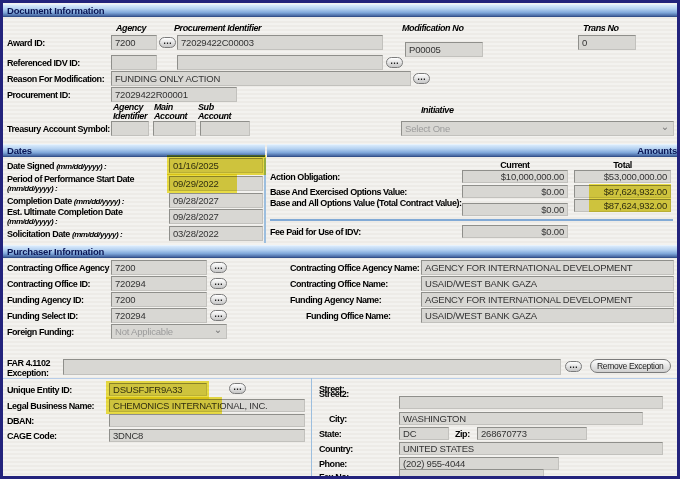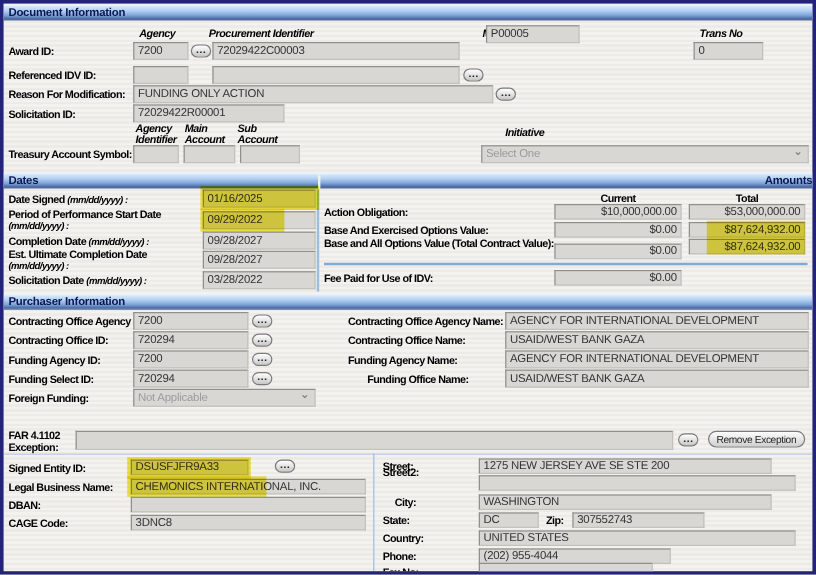--- a/index.html
+++ b/index.html
@@ -60,33 +60,33 @@
 
   <span class="colhdr" style="left:113px;top:21px;">Agency</span>
   <span class="colhdr" style="left:171px;top:21px;">Procurement Identifier</span>
   <span class="colhdr" style="left:399px;top:21px;">Modification No</span>
   <span class="colhdr" style="left:580px;top:21px;">Trans No</span>
 
   <span class="lbl" style="left:4px;top:35px;">Award ID:</span>
   <div class="fld" style="left:108px;top:32px;width:46px;">7200</div>
   <div class="ebtn" style="left:156px;top:34px;">…</div>
   <div class="fld" style="left:174px;top:32px;width:206px;">72029422C00003</div>
-  <div class="fld" style="left:402px;top:18px;width:78px;">P00005</div>
+  <div class="fld" style="left:402px;top:39px;width:78px;">P00005</div>
   <div class="fld" style="left:575px;top:32px;width:58px;">0</div>
 
   <span class="lbl" style="left:4px;top:55px;">Referenced IDV ID:</span>
   <div class="fld" style="left:108px;top:52px;width:46px;"></div>
   <div class="fld" style="left:174px;top:52px;width:206px;"></div>
   <div class="ebtn" style="left:383px;top:54px;">…</div>
 
   <span class="lbl" style="left:4px;top:71px;">Reason For Modification:</span>
   <div class="fld" style="left:108px;top:68px;width:300px;">FUNDING ONLY ACTION</div>
   <div class="ebtn" style="left:410px;top:70px;">…</div>
 
-  <span class="lbl" style="left:4px;top:87px;">Solicitation ID:</span>
+  <span class="lbl" style="left:4px;top:87px;">Procurement ID:</span>
   <div class="fld" style="left:108px;top:84px;width:126px;">72029422R00001</div>
 
   <span class="colhdr" style="left:110px;top:100px;">
     <span>Agency</span><br><span>Identifier</span>
   </span>
   <span class="colhdr" style="left:151px;top:100px;">
     <span>Main</span><br><span>Account</span>
   </span>
   <span class="colhdr" style="left:195px;top:100px;">
     <span>Sub</span><br><span>Account</span>
@@ -177,62 +177,61 @@
   <span class="lbl" style="left:287px;top:292px;">Funding Agency Name:</span>
   <div class="fld" style="left:418px;top:289px;right:3px;">AGENCY FOR INTERNATIONAL DEVELOPMENT</div>
 
   <span class="lbl" style="left:4px;top:308px;">Funding Select ID:</span>
   <div class="fld" style="left:108px;top:305px;width:96px;">720294</div>
   <div class="ebtn" style="left:207px;top:307px;">…</div>
   <span class="lbl" style="left:287px;top:308px;padding-left:16px;">Funding Office Name:</span>
   <div class="fld" style="left:418px;top:305px;right:3px;">USAID/WEST BANK GAZA</div>
 
   <span class="lbl" style="left:4px;top:324px;">Foreign Funding:</span>
-  <div class="fld ph" style="left:108px;top:321px;width:152px;">
+  <div class="fld ph" style="left:108px;top:321px;width:116px;">
     <span>Not Applicable</span>
     <span class="dd-arrow">⌄</span>
   </div>
 
 
   <span class="lbl" style="left:4px;top:355px;line-height:10px;">
     <span>FAR 4.1102</span><br><span>Exception:</span>
   </span>
   <div class="fld" style="left:60px;top:356px;width:498px;height:16px;"></div>
   <div class="ebtn" style="left:562px;top:358px;">…</div>
   <div class="pill" style="left:587px;top:356px;">Remove Exception</div>
 
   <div class="thinline" style="left:0;top:375px;width:674px;"></div>
   <div class="vline" style="left:308px;top:375px;height:98px;width:1px;"></div>
 
-  <span class="lbl" style="left:4px;top:382px;">Signed Entity ID:</span>
+  <span class="lbl" style="left:4px;top:382px;">Unique Entity ID:</span>
   <div class="fld sm" style="left:106px;top:380px;width:98px;">DSUSFJFR9A33</div>
   <div class="ebtn" style="left:226px;top:380px;">…</div>
 
   <span class="lbl" style="left:4px;top:398px;">Legal Business Name:</span>
   <div class="fld sm" style="left:106px;top:396px;width:196px;">CHEMONICS INTERNATIONAL, INC.</div>
 
   <span class="lbl" style="left:4px;top:413px;">DBAN:</span>
   <div class="fld sm" style="left:106px;top:411px;width:196px;"></div>
 
   <span class="lbl" style="left:4px;top:428px;">CAGE Code:</span>
   <div class="fld sm" style="left:106px;top:426px;width:196px;">3DNC8</div>
 
   <span class="lbl" style="left:316px;top:381px;">Street:</span>
-  <div class="fld sm" style="left:396px;top:379px;width:244px;">1275 NEW JERSEY AVE SE STE 200</div>
 
   <span class="lbl" style="left:316px;top:386px;">Street2:</span>
   <div class="fld sm" style="left:396px;top:393px;width:264px;"></div>
 
   <span class="lbl" style="left:316px;top:411px;margin-left:10px;">City:</span>
   <div class="fld sm" style="left:396px;top:409px;width:244px;">WASHINGTON</div>
 
   <span class="lbl" style="left:316px;top:426px;">State:</span>
   <div class="fld sm" style="left:396px;top:424px;width:50px;">DC</div>
   <span class="lbl" style="left:452px;top:426px;">Zip:</span>
-  <div class="fld sm" style="left:474px;top:424px;width:110px;">307552743</div>
+  <div class="fld sm" style="left:474px;top:424px;width:110px;">268670773</div>
 
   <span class="lbl" style="left:316px;top:441px;">Country:</span>
   <div class="fld sm" style="left:396px;top:439px;width:264px;">UNITED STATES</div>
 
   <span class="lbl" style="left:316px;top:456px;">Phone:</span>
   <div class="fld sm" style="left:396px;top:454px;width:160px;">(202) 955-4044</div>
 
   <span class="lbl" style="left:316px;top:469px;">Fax No:</span>
   <div class="fld sm" style="left:396px;top:466px;width:145px;"></div>
 

